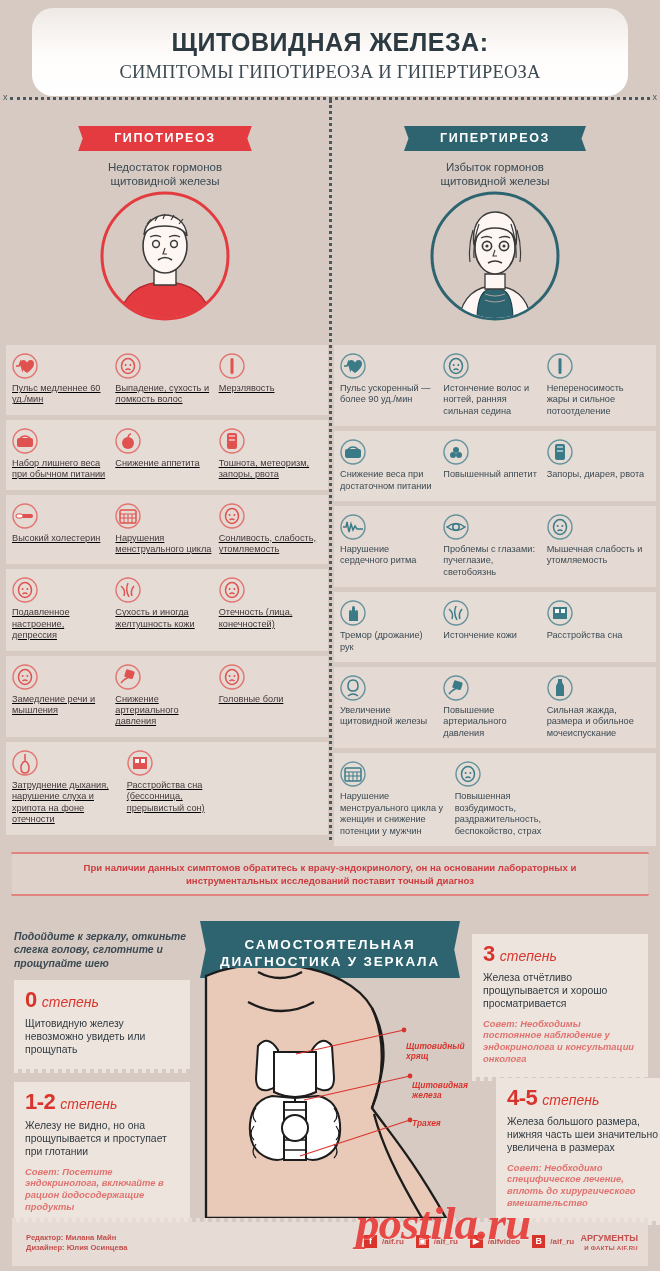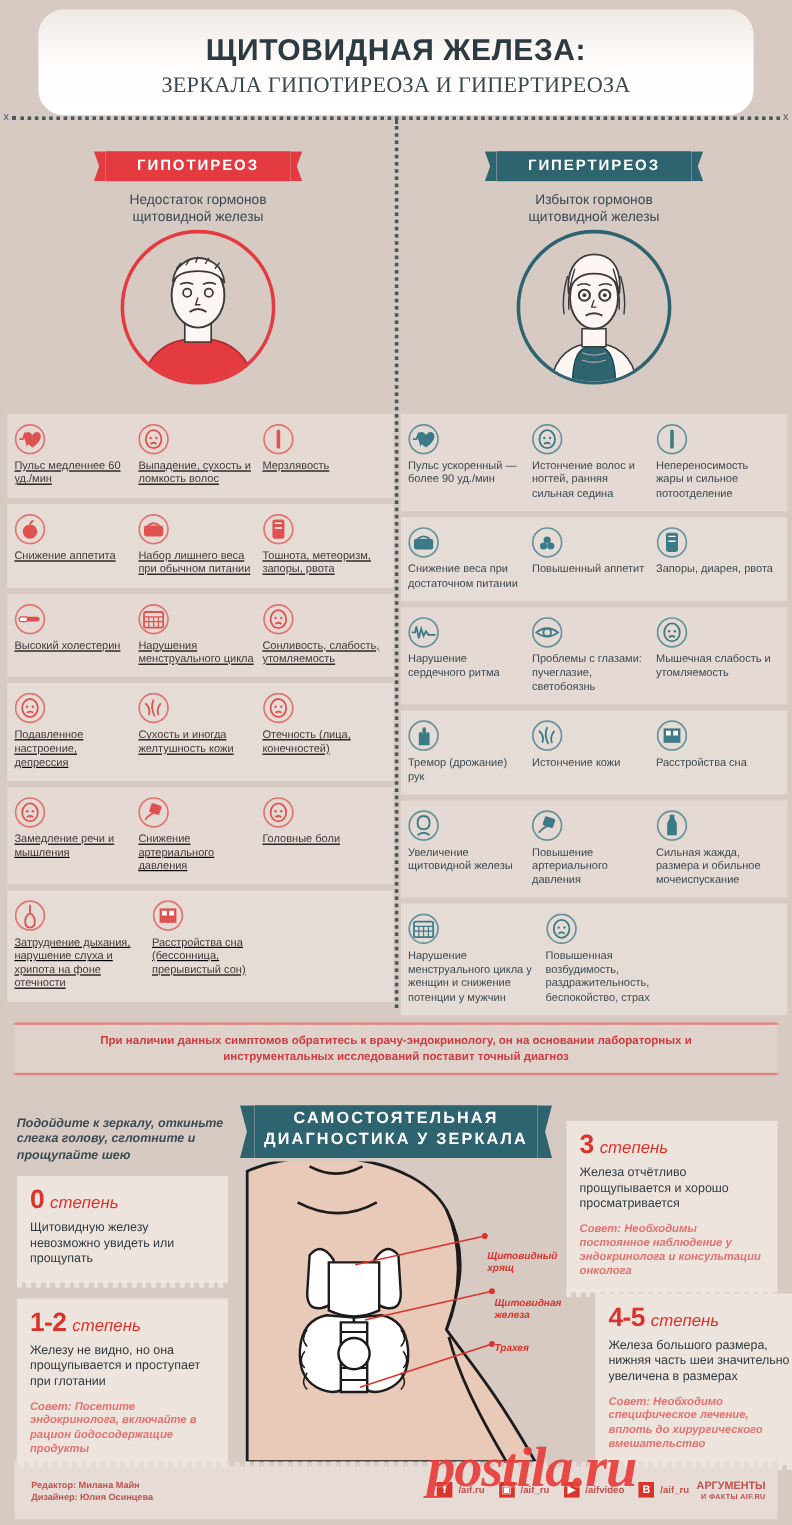--- a/index.html
+++ b/index.html
@@ -95,21 +95,21 @@
   }
   .alert-bracket.l { left: -14px; border-right: none;
     clip-path: polygon(0 50%, 100% 0, 100% 6%, 12% 50%, 100% 94%, 100% 100%); }
   .alert-bracket.r { right: -14px; border-left: none;
     clip-path: polygon(100% 50%, 0 0, 0 6%, 88% 50%, 0 94%, 0 100%); }
 
   
   .sd-banner {
     position: absolute; left: 212px; top: 921px; width: 236px;
     background: #2d6470; color: #fff; text-align: center;
-    padding: 2px 4px 8px; font-weight: bold; font-size: 13.5px;
+    padding: 15px 4px 8px; font-weight: bold; font-size: 13.5px;
     letter-spacing: 1.8px; line-height: 17px;
   }
   .sd-banner:before, .sd-banner:after {
     content: ""; position: absolute; top: 0; width: 12px; height: 100%;
     background: #2d6470;
   }
   .sd-banner:before { left: -12px; clip-path: polygon(0 0,100% 0,100% 100%,0 100%,48% 50%); }
   .sd-banner:after  { right: -12px; clip-path: polygon(0 0,100% 0,52% 50%,100% 100%,0 100%); }
 
   .sd-intro {
@@ -195,21 +195,21 @@
     text-shadow: 0 1px 0 rgba(255,255,255,.35);
   }
 </style>
 </head>
 <body>
 
 <div class="page">
 
   <div class="header">
     <div class="header-title">ЩИТОВИДНАЯ ЖЕЛЕЗА:</div>
-    <div class="header-sub">ЗЕРКАЛА ГИПОТИРЕОЗА И ГИПЕРТИРЕОЗА</div>
+    <div class="header-sub">СИМПТОМЫ ГИПОТИРЕОЗА И ГИПЕРТИРЕОЗА</div>
   </div>
   <div class="dotted-rule"></div>
   <div class="rule-x l">x</div>
   <div class="rule-x r">x</div>
   <div class="divider"></div>
 
   <div class="col-head left">
     <div class="ribbon hypo">ГИПОТИРЕОЗ</div>
     <div class="col-desc" style="white-space:pre-line">Недостаток гормонов
 щитовидной железы</div>
@@ -277,28 +277,28 @@
               <path d="M10.5 17 q2.5 -2 5 0" stroke="#e0524f" fill="none" stroke-width="1.5"></path>
             </svg></span><div class="sym-text">Выпадение, сухость и ломкость волос</div></div>
         <div class="sym-cell"><span><svg class="sym-icon" viewBox="0 0 26 26">
               <circle cx="13" cy="13" r="12" fill="none" stroke="#e0524f" stroke-width="1.4" opacity=".75"></circle>
               <rect x="11.5" y="5" width="3" height="16" rx="1.5" fill="#e0524f"></rect>
             </svg></span><div class="sym-text">Мерзлявость</div></div>
       </div>
       <div class="sym-row pale hypo">
         <div class="sym-cell"><span><svg class="sym-icon" viewBox="0 0 26 26">
               <circle cx="13" cy="13" r="12" fill="none" stroke="#e0524f" stroke-width="1.4" opacity=".75"></circle>
+              <rect x="5" y="10" width="16" height="9" rx="2" fill="#e0524f"></rect>
+              <path d="M8 10 q5 -4 10 0" stroke="#e0524f" fill="none" stroke-width="1.5"></path>
+            </svg></span><div class="sym-text">Набор лишнего веса при обычном питании</div></div>
+        <div class="sym-cell"><span><svg class="sym-icon" viewBox="0 0 26 26">
+              <circle cx="13" cy="13" r="12" fill="none" stroke="#e0524f" stroke-width="1.4" opacity=".75"></circle>
               <circle cx="13" cy="15" r="6" fill="#e0524f"></circle>
               <path d="M13 9 q1 -3 3 -3" stroke="#e0524f" fill="none" stroke-width="1.5"></path>
             </svg></span><div class="sym-text">Снижение аппетита</div></div>
-        <div class="sym-cell"><span><svg class="sym-icon" viewBox="0 0 26 26">
-              <circle cx="13" cy="13" r="12" fill="none" stroke="#e0524f" stroke-width="1.4" opacity=".75"></circle>
-              <rect x="5" y="10" width="16" height="9" rx="2" fill="#e0524f"></rect>
-              <path d="M8 10 q5 -4 10 0" stroke="#e0524f" fill="none" stroke-width="1.5"></path>
-            </svg></span><div class="sym-text">Набор лишнего веса при обычном питании</div></div>
         <div class="sym-cell"><span><svg class="sym-icon" viewBox="0 0 26 26">
               <circle cx="13" cy="13" r="12" fill="none" stroke="#e0524f" stroke-width="1.4" opacity=".75"></circle>
               <rect x="8" y="5" width="10" height="16" rx="2" fill="#e0524f"></rect>
               <path d="M10 8 h6 M10 12 h6" stroke="#fff" stroke-width="1.2"></path>
             </svg></span><div class="sym-text">Тошнота, метеоризм, запоры, рвота</div></div>
       </div>
       <div class="sym-row hypo">
         <div class="sym-cell"><span><svg class="sym-icon" viewBox="0 0 26 26">
               <circle cx="13" cy="13" r="12" fill="none" stroke="#e0524f" stroke-width="1.4" opacity=".75"></circle>
               <rect x="4" y="11" width="17" height="4" rx="2" fill="#e0524f"></rect>

